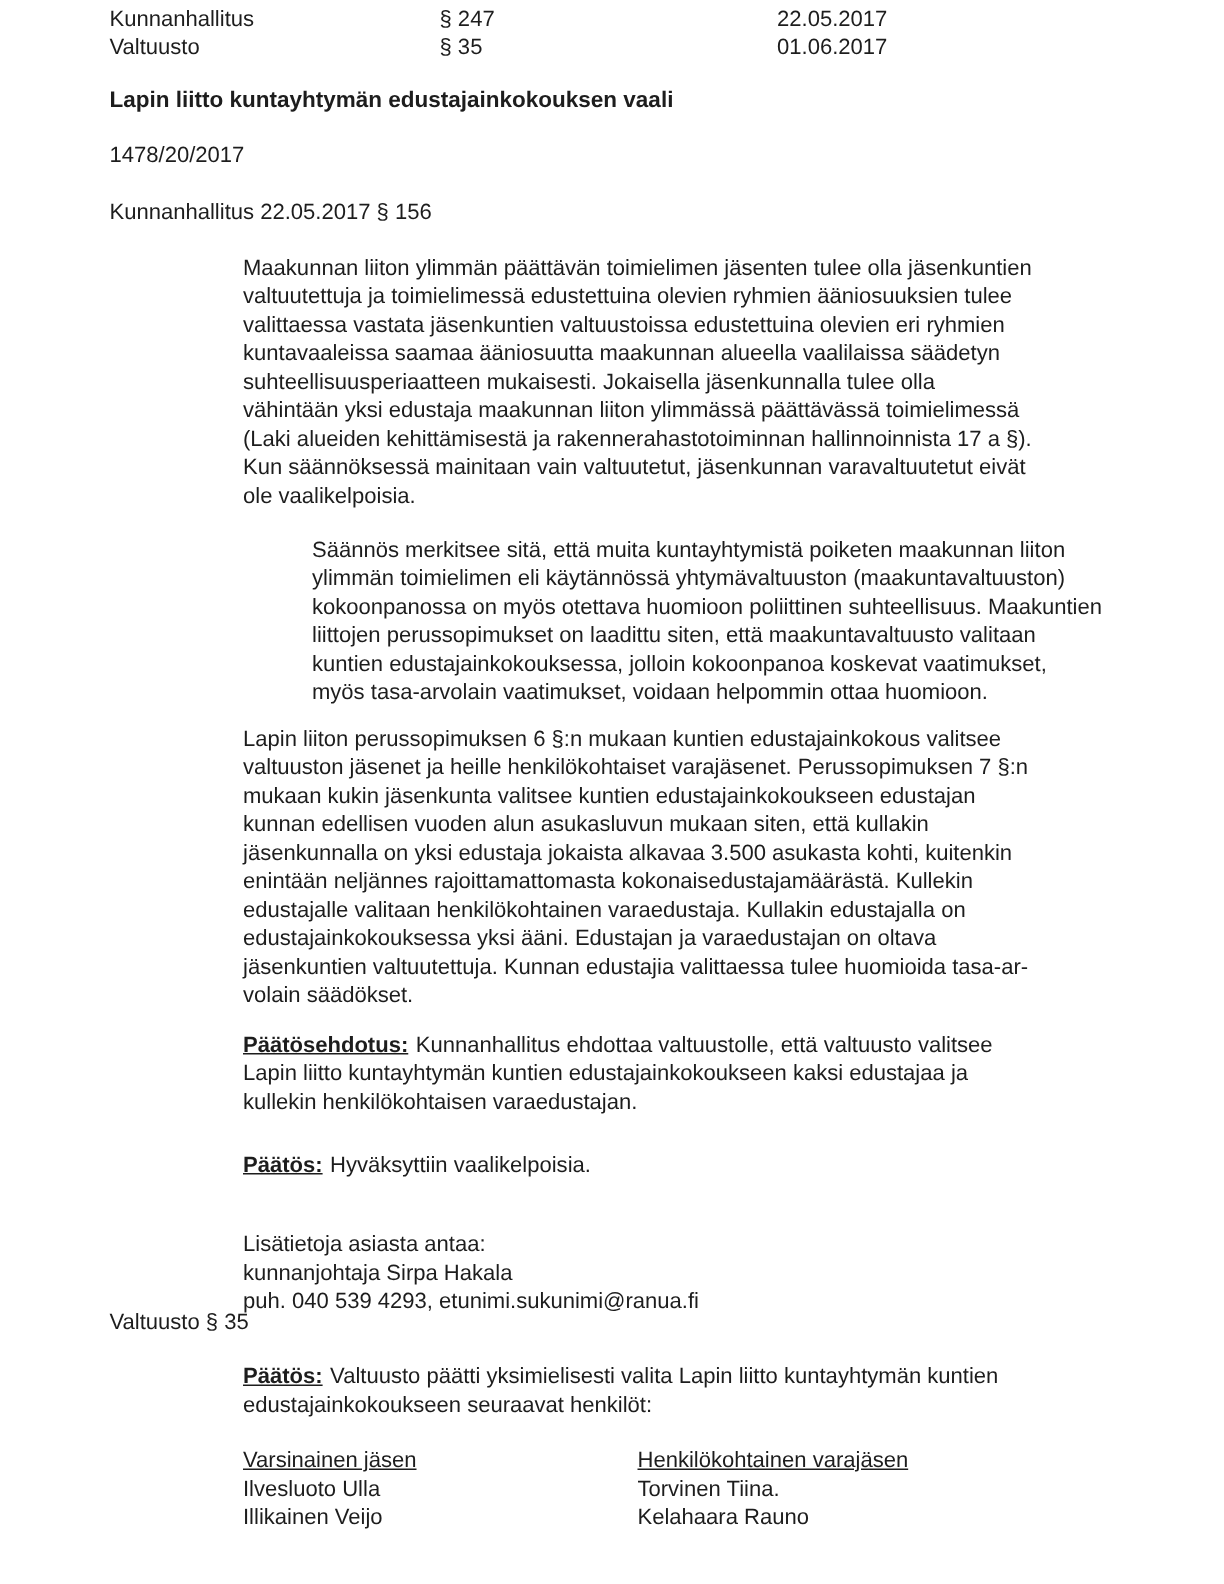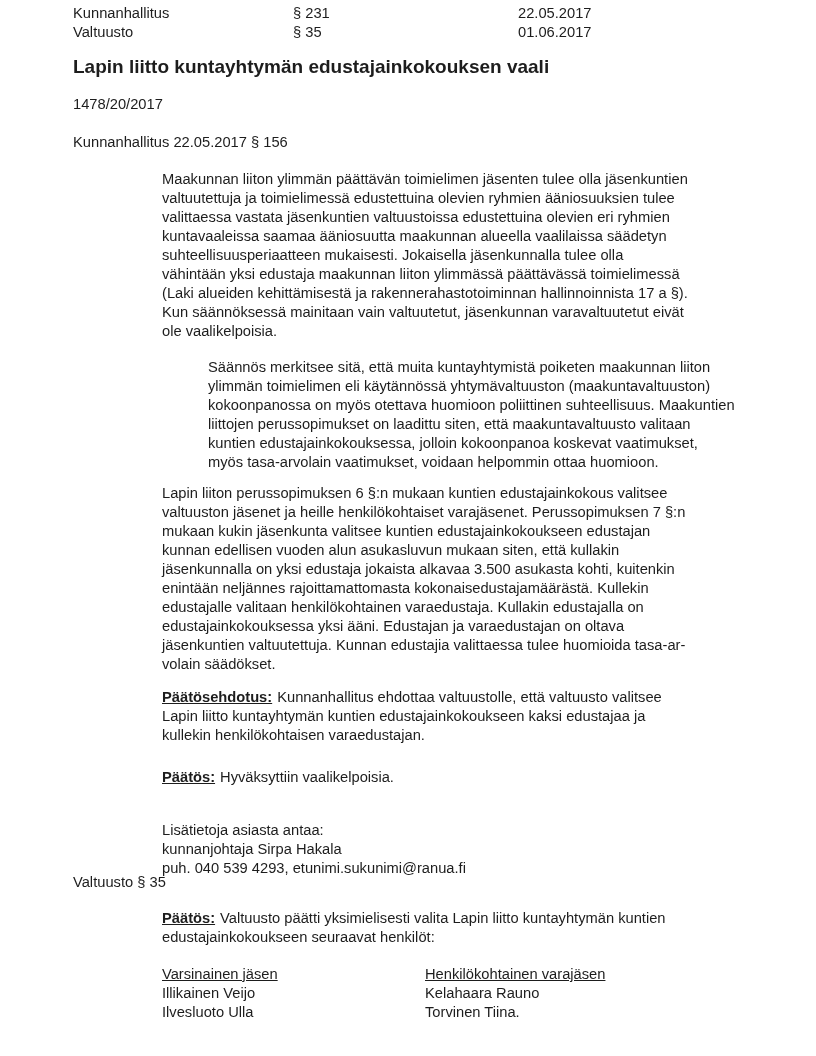--- a/index.html
+++ b/index.html
@@ -18,21 +18,21 @@
   
   .meta { margin: 4px 0 0 73px; }
   .meta-row {
     display: grid;
     grid-template-columns: 220px 225px 1fr;
     line-height: 19px;
   }
   
   .title {
     margin: 15px 0 0 73px;
-    font-size: 19px;
+    font-size: 15px;
     line-height: 20px;
     font-weight: bold;
   }
   .case-number { margin: 18px 0 0 73px; }
   .section-heading { margin: 19px 0 0 73px; }
   
   .body { margin-left: 162px; width: 620px; }
   .para { white-space: pre-line; }
   .p1 { margin-top: 18px; }
   .p2 { margin-top: 17px; margin-left: 46px; }
@@ -59,21 +59,21 @@
   .m-cell { display: block; }
 </style>
 </head>
 <body>
 
 <div class="page">
 
   <div class="meta">
     <div class="meta-row">
       <span>Kunnanhallitus</span>
-      <span>§ 231</span>
+      <span>§ 247</span>
       <span>22.05.2017</span>
     </div>
     <div class="meta-row">
       <span>Valtuusto</span>
       <span>§ 35</span>
       <span>01.06.2017</span>
     </div>
   </div>
 
   <h1 class="title">Lapin liitto kuntayhtymän edustajainkokouksen vaali</h1>
@@ -125,23 +125,23 @@
   <div class="body">
     <p class="para pd2"><span class="lead">Päätös:</span><span>Valtuusto päätti yksimielisesti valita Lapin liitto kuntayhtymän kuntien
 edustajainkokoukseen seuraavat henkilöt:</span></p>
 
     <div class="members">
       <div class="m-row">
         <span class="m-cell"><span class="u">Varsinainen jäsen</span></span>
         <span class="m-cell"><span class="u">Henkilökohtainen varajäsen</span></span>
       </div>
       <div class="m-row">
+        <span class="m-cell">Ilvesluoto Ulla</span>
+        <span class="m-cell">Torvinen Tiina.</span>
+      </div>
+      <div class="m-row">
         <span class="m-cell">Illikainen Veijo</span>
         <span class="m-cell">Kelahaara Rauno</span>
-      </div>
-      <div class="m-row">
-        <span class="m-cell">Ilvesluoto Ulla</span>
-        <span class="m-cell">Torvinen Tiina.</span>
       </div>
     </div>
   </div>
 
 </div>
 
 </body></html>

